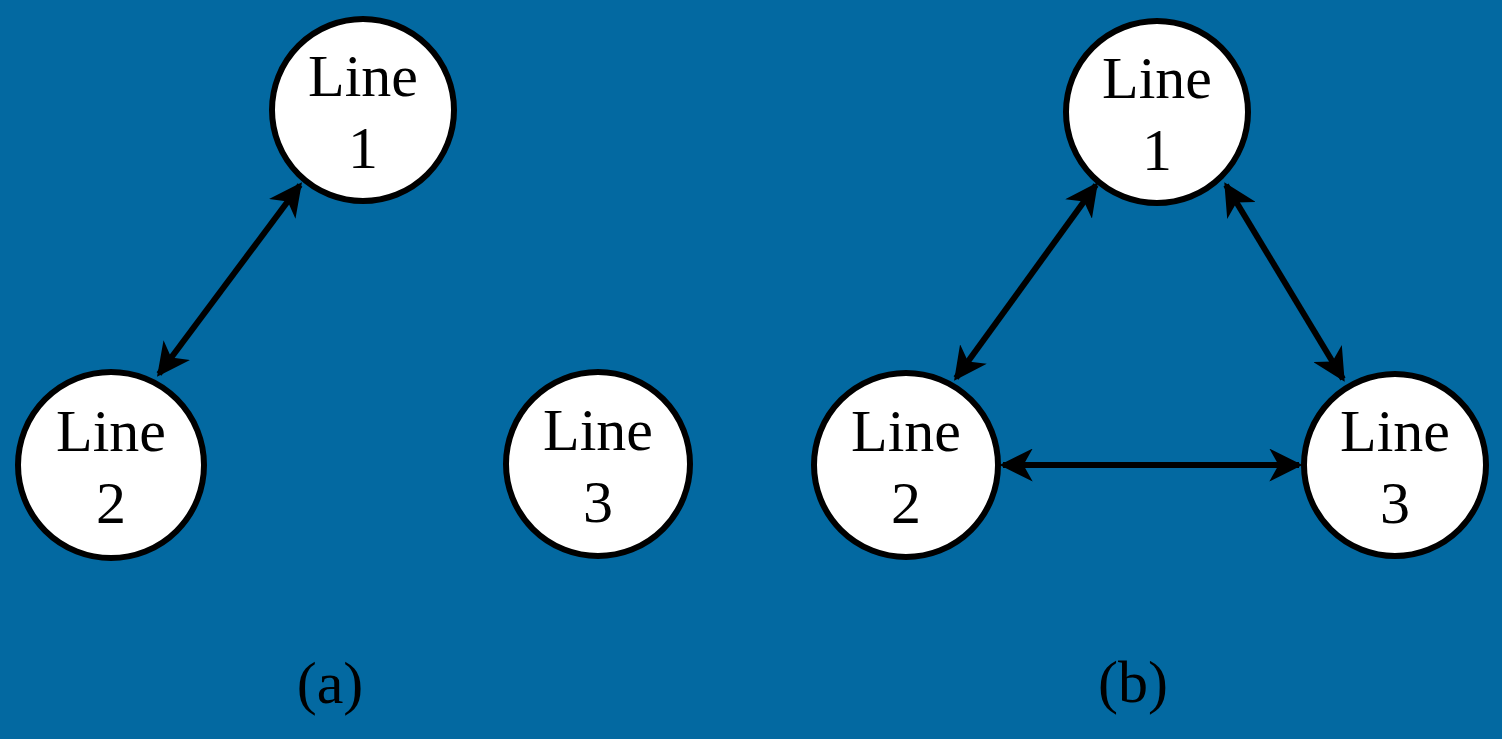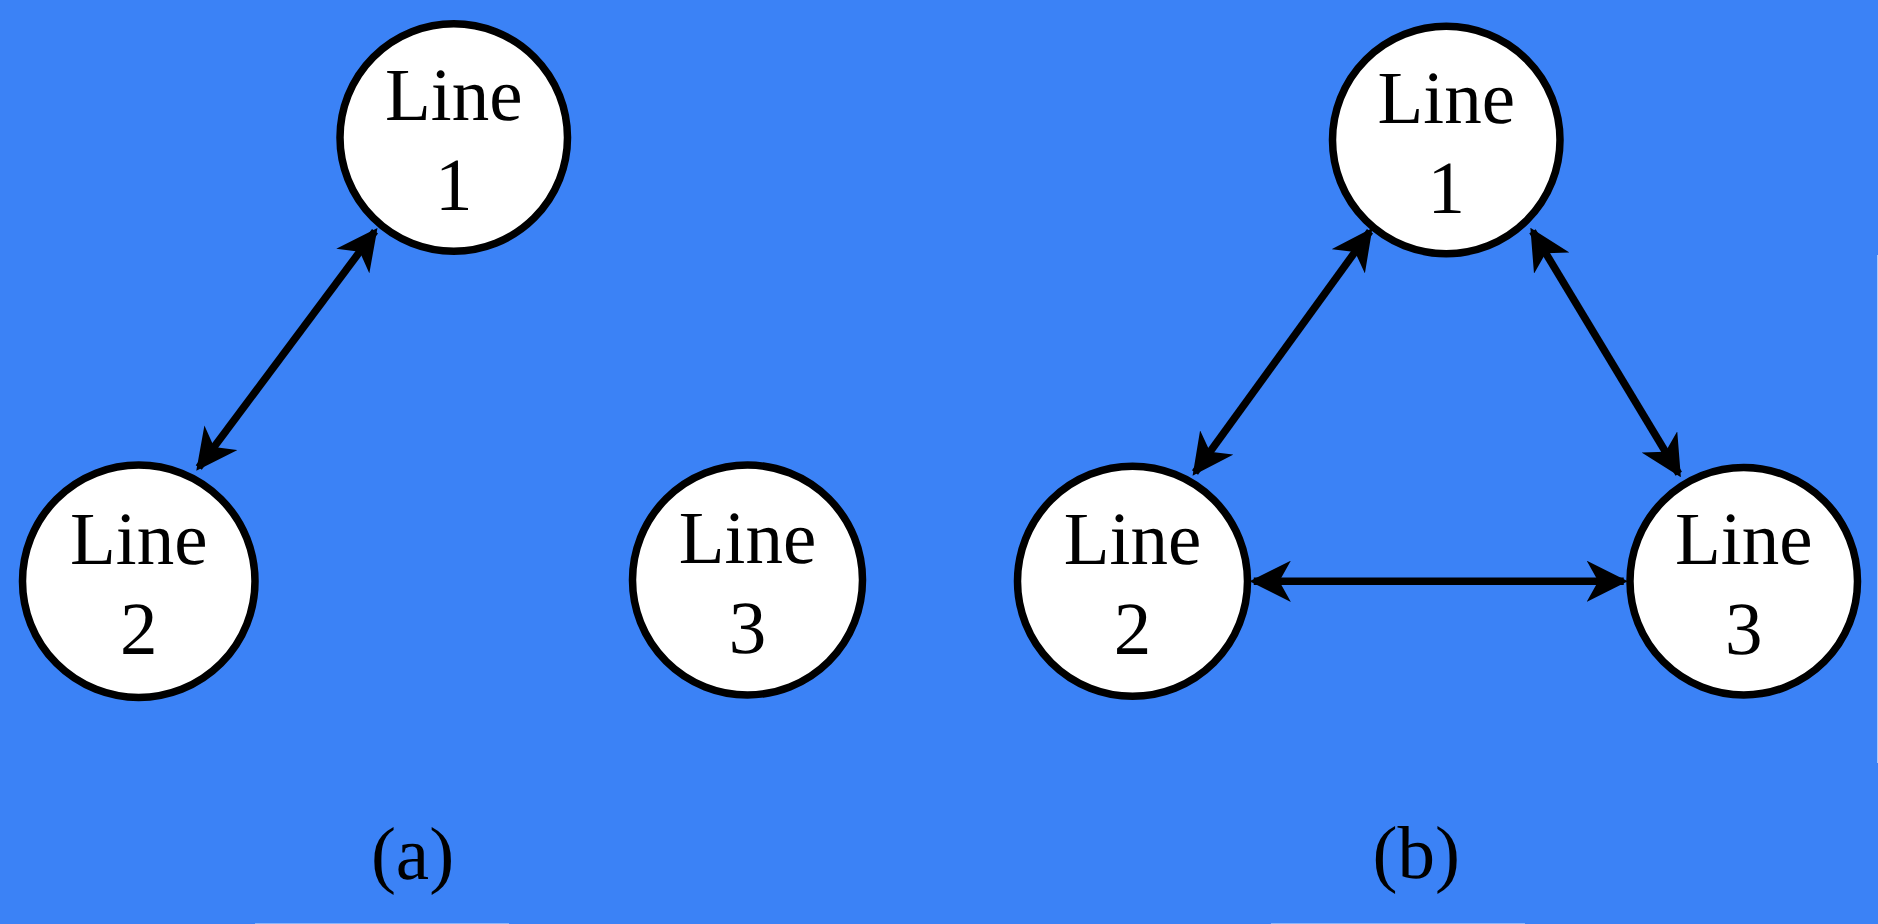--- a/index.html
+++ b/index.html
@@ -3,21 +3,21 @@
 <meta charset="utf-8">
 <style>
   html, body {
     margin: 0;
     padding: 0;
     background: #ffffff;
   }
   .figure-wrap {
     width: 1502px;
     height: 739px;
-    background: #3b82f6;
+    background: #0369a1;
     position: relative;
     overflow: hidden;
   }
   svg {
     display: block;
   }
   .node-circle {
     fill: #ffffff;
     stroke: #000000;
     stroke-width: 6;

